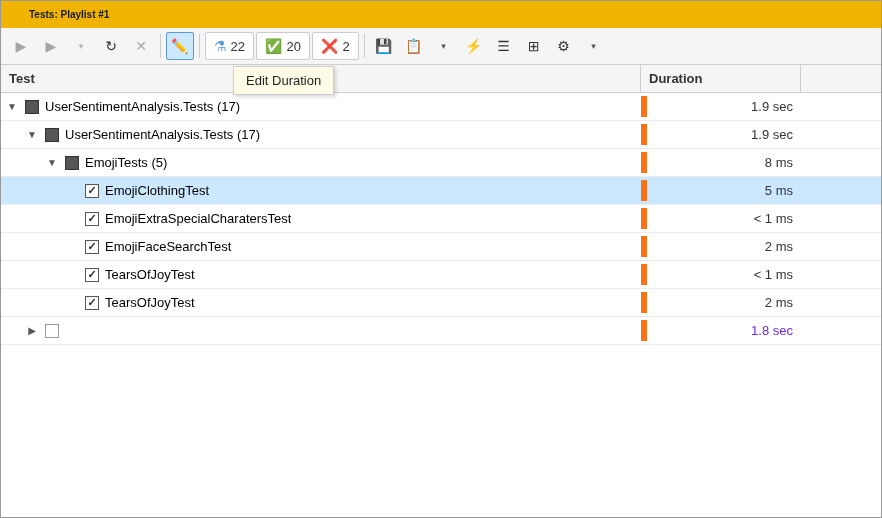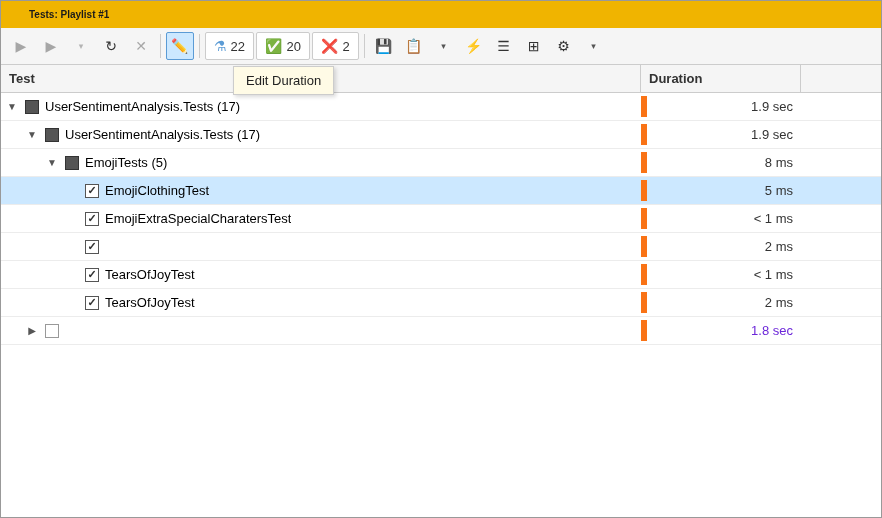--- a/index.html
+++ b/index.html
@@ -277,20 +277,21 @@
           </div>
           <div class="row-duration">&lt; 1 ms</div>
           <div class="row-extra"></div>
         </div>
         <div class="row">
           <div class="row-test" style="padding-left: 64px;">
             <span class="expand-placeholder"></span>
             <span style="display: inline-flex; align-items: center; justify-content: center; margin: 0px 4px; flex-shrink: 0;">
               <span style="width: 14px; height: 14px; background: rgb(255, 255, 255); border: 1px solid rgb(85, 85, 85); display: inline-flex; align-items: center; justify-content: center; font-size: 11px; font-weight: bold; color: rgb(51, 51, 51);">✓</span>
             </span>
+            <span class="row-label">EmojiFaceSearchTest</span>
           </div>
           <div class="row-duration">2 ms</div>
           <div class="row-extra"></div>
         </div>
         <div class="row">
           <div class="row-test" style="padding-left: 64px;">
             <span class="expand-placeholder"></span>
             <span style="display: inline-flex; align-items: center; justify-content: center; margin: 0px 4px; flex-shrink: 0;">
               <span style="width: 14px; height: 14px; background: rgb(255, 255, 255); border: 1px solid rgb(85, 85, 85); display: inline-flex; align-items: center; justify-content: center; font-size: 11px; font-weight: bold; color: rgb(51, 51, 51);">✓</span>
             </span>

